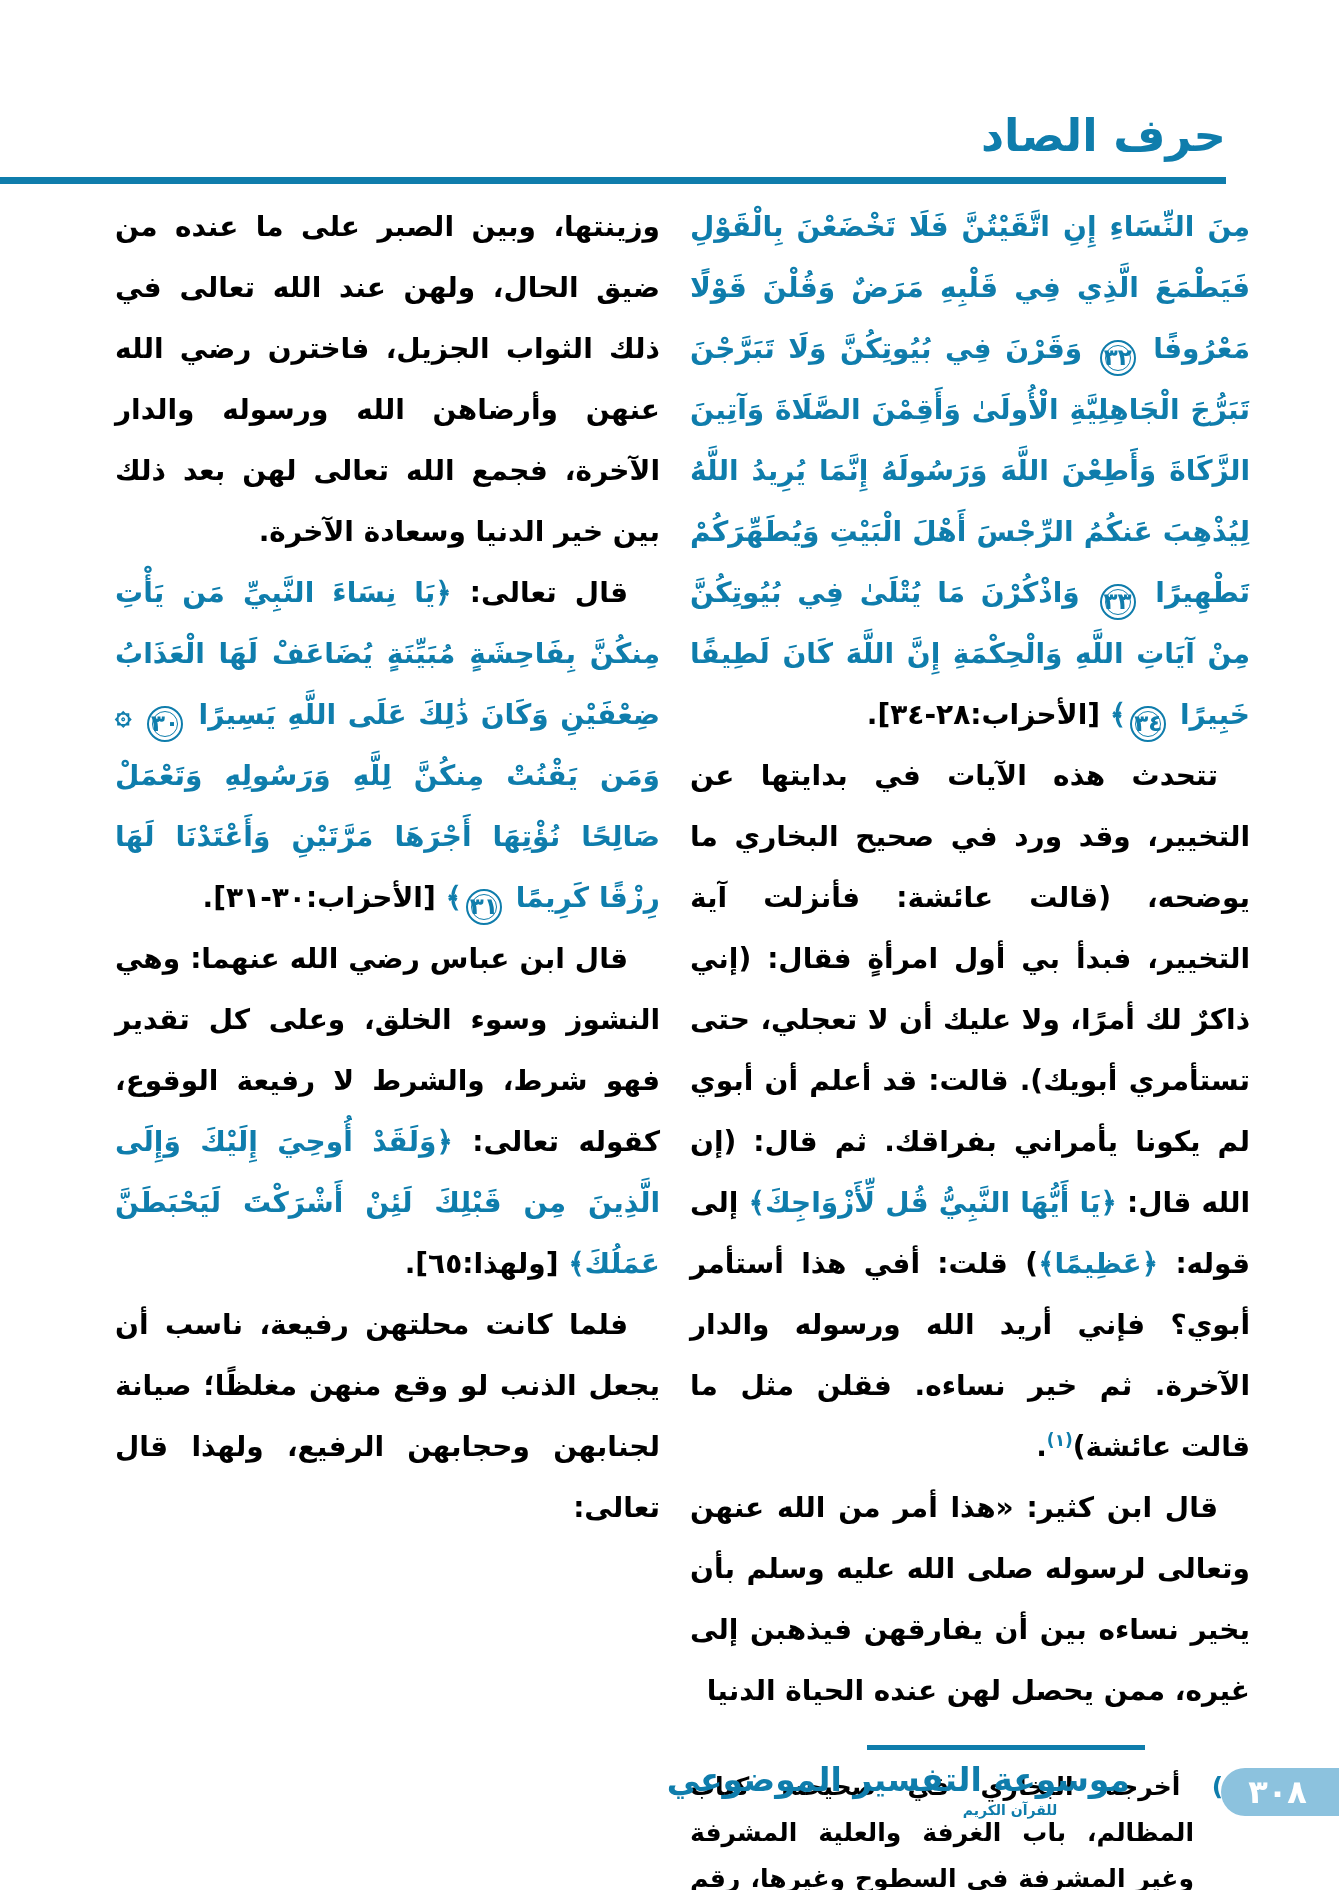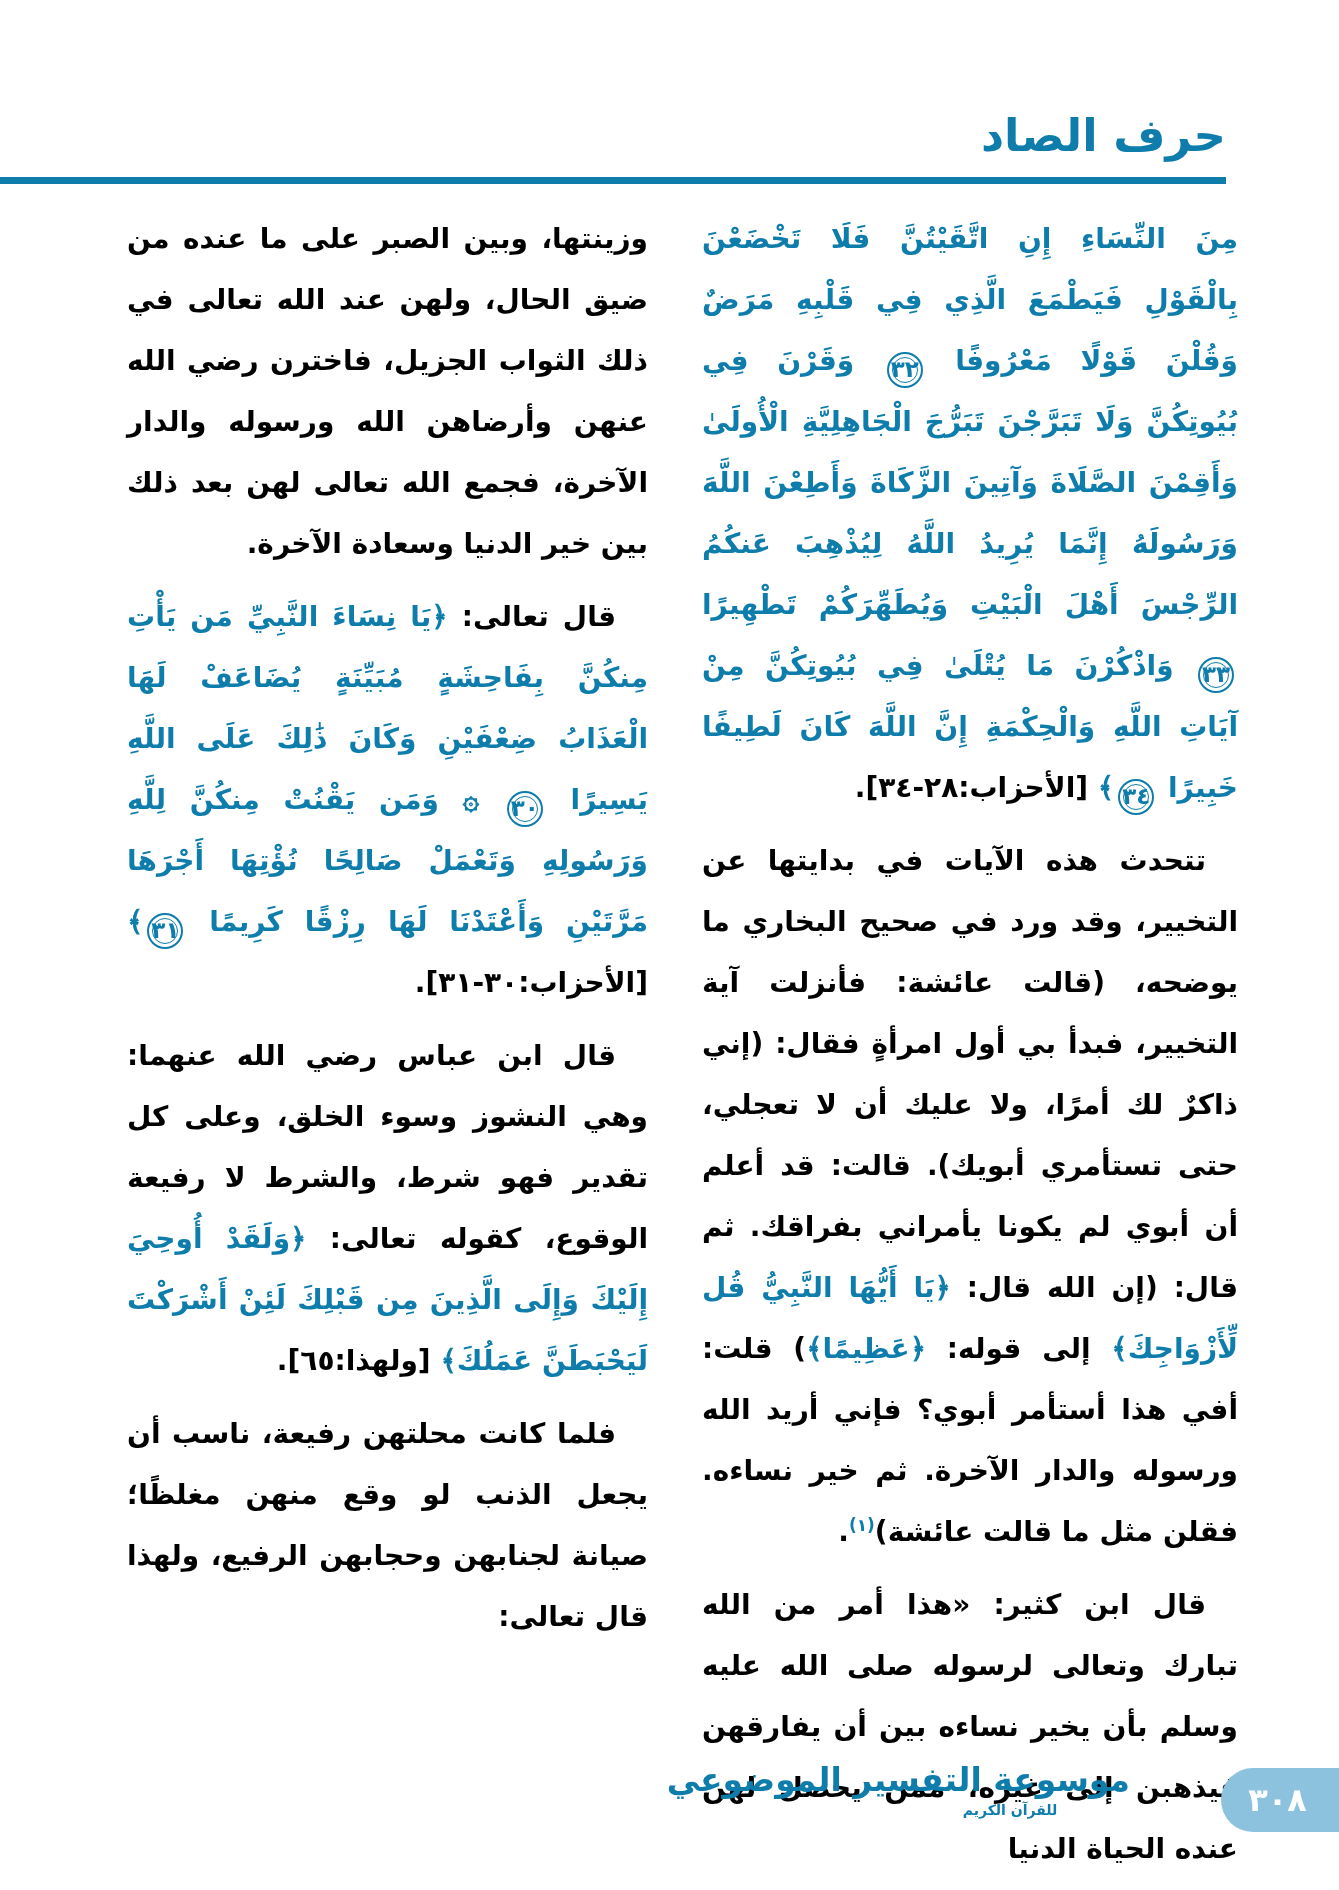--- a/index.html
+++ b/index.html
@@ -41,21 +41,21 @@
     top: 196px;
     right: 89px;
     width: 1135px;
     display: flex;
     gap: 30px;
     align-items: flex-start;
   }
   .col-right { width: 560px; }
   .col-left  { width: 545px; }
   .block {
-    margin: 12px;
+    margin: 0;
     font-size: 28px;
     font-weight: bold;
     line-height: 61px;
     text-align: justify;
     color: var(--ink);
   }
   .indent { text-indent: 32px; }
   .seg-plain { color: var(--ink); }
   .seg-quran { color: var(--teal); }
   .seg-ayah {
@@ -114,21 +114,21 @@
   .logo-subtitle {
     font-size: 14px;
     font-weight: bold;
     margin-top: 2px;
   }
   .page-badge {
     position: absolute;
     top: 1768px;
     right: 0;
     width: 118px;
-    height: 64px;
+    height: 48px;
     background: var(--badge);
     border-radius: 34px 0 0 34px;
     display: flex;
     align-items: center;
     justify-content: center;
   }
   .page-number {
     color: #ffffff;
     font-size: 32px;
     font-weight: bold;
@@ -139,21 +139,21 @@
 </head>
 <body>
 
 <div class="header-title">حرف الصاد</div>
 <div class="header-rule"></div>
 
 <main class="columns">
   <section class="col col-right">
     <p class="block"><span class="seg-quran">مِنَ النِّسَاءِ إِنِ اتَّقَيْتُنَّ فَلَا تَخْضَعْنَ بِالْقَوْلِ فَيَطْمَعَ الَّذِي فِي قَلْبِهِ مَرَضٌ وَقُلْنَ قَوْلًا مَعْرُوفًا </span><span class="seg-ayah">٣٢</span><span class="seg-quran"> وَقَرْنَ فِي بُيُوتِكُنَّ وَلَا تَبَرَّجْنَ تَبَرُّجَ الْجَاهِلِيَّةِ الْأُولَىٰ وَأَقِمْنَ الصَّلَاةَ وَآتِينَ الزَّكَاةَ وَأَطِعْنَ اللَّهَ وَرَسُولَهُ إِنَّمَا يُرِيدُ اللَّهُ لِيُذْهِبَ عَنكُمُ الرِّجْسَ أَهْلَ الْبَيْتِ وَيُطَهِّرَكُمْ تَطْهِيرًا </span><span class="seg-ayah">٣٣</span><span class="seg-quran"> وَاذْكُرْنَ مَا يُتْلَىٰ فِي بُيُوتِكُنَّ مِنْ آيَاتِ اللَّهِ وَالْحِكْمَةِ إِنَّ اللَّهَ كَانَ لَطِيفًا خَبِيرًا </span><span class="seg-ayah">٣٤</span><span class="seg-quran">﴾</span><span class="seg-plain"> [الأحزاب:٢٨-٣٤].</span></p>
     <p class="block indent"><span class="seg-plain">تتحدث هذه الآيات في بدايتها عن التخيير، وقد ورد في صحيح البخاري ما يوضحه، (قالت عائشة: فأنزلت آية التخيير، فبدأ بي أول امرأةٍ فقال: (إني ذاكرٌ لك أمرًا، ولا عليك أن لا تعجلي، حتى تستأمري أبويك). قالت: قد أعلم أن أبوي لم يكونا يأمراني بفراقك. ثم قال: (إن الله قال: </span><span class="seg-quran">﴿يَا أَيُّهَا النَّبِيُّ قُل لِّأَزْوَاجِكَ﴾</span><span class="seg-plain"> إلى قوله: </span><span class="seg-quran">﴿عَظِيمًا﴾</span><span class="seg-plain">) قلت: أفي هذا أستأمر أبوي؟ فإني أريد الله ورسوله والدار الآخرة. ثم خير نساءه. فقلن مثل ما قالت عائشة)</span><span class="seg-sup">(١)</span><span class="seg-plain">.</span></p>
-    <p class="block indent"><span class="seg-plain">قال ابن كثير: «هذا أمر من الله تبارك وتعالى لرسوله صلى الله عليه وسلم بأن يخير نساءه بين أن يفارقهن فيذهبن إلى غيره، ممن يحصل لهن عنده الحياة الدنيا</span></p>
+    <p class="block indent"><span class="seg-plain">قال ابن كثير: «هذا أمر من الله عنهن وتعالى لرسوله صلى الله عليه وسلم بأن يخير نساءه بين أن يفارقهن فيذهبن إلى غيره، ممن يحصل لهن عنده الحياة الدنيا</span></p>
     <div>
       <div class="footnote-rule"></div>
       <p class="footnote-text"><span class="seg-fmark">(١) </span><span class="seg-plain">أخرجه البخاري في صحيحه، كتاب المظالم، باب الغرفة والعلية المشرفة وغير المشرفة في السطوح وغيرها، رقم ٢٤٦٨.</span></p>
     </div>
   </section>
   <section class="col col-left">
     <p class="block"><span class="seg-plain">وزينتها، وبين الصبر على ما عنده من ضيق الحال، ولهن عند الله تعالى في ذلك الثواب الجزيل، فاخترن رضي الله عنهن وأرضاهن الله ورسوله والدار الآخرة، فجمع الله تعالى لهن بعد ذلك بين خير الدنيا وسعادة الآخرة.</span></p>
     <p class="block indent"><span class="seg-plain">قال تعالى: </span><span class="seg-quran">﴿يَا نِسَاءَ النَّبِيِّ مَن يَأْتِ مِنكُنَّ بِفَاحِشَةٍ مُبَيِّنَةٍ يُضَاعَفْ لَهَا الْعَذَابُ ضِعْفَيْنِ وَكَانَ ذَٰلِكَ عَلَى اللَّهِ يَسِيرًا </span><span class="seg-ayah">٣٠</span><span class="seg-quran"> ۞ وَمَن يَقْنُتْ مِنكُنَّ لِلَّهِ وَرَسُولِهِ وَتَعْمَلْ صَالِحًا نُؤْتِهَا أَجْرَهَا مَرَّتَيْنِ وَأَعْتَدْنَا لَهَا رِزْقًا كَرِيمًا </span><span class="seg-ayah">٣١</span><span class="seg-quran">﴾</span><span class="seg-plain"> [الأحزاب:٣٠-٣١].</span></p>
     <p class="block indent"><span class="seg-plain">قال ابن عباس رضي الله عنهما: وهي النشوز وسوء الخلق، وعلى كل تقدير فهو شرط، والشرط لا رفيعة الوقوع، كقوله تعالى: </span><span class="seg-quran">﴿وَلَقَدْ أُوحِيَ إِلَيْكَ وَإِلَى الَّذِينَ مِن قَبْلِكَ لَئِنْ أَشْرَكْتَ لَيَحْبَطَنَّ عَمَلُكَ﴾</span><span class="seg-plain"> [ولهذا:٦٥].</span></p>
     <p class="block indent"><span class="seg-plain">فلما كانت محلتهن رفيعة، ناسب أن يجعل الذنب لو وقع منهن مغلظًا؛ صيانة لجنابهن وحجابهن الرفيع، ولهذا قال تعالى: </span></p>

